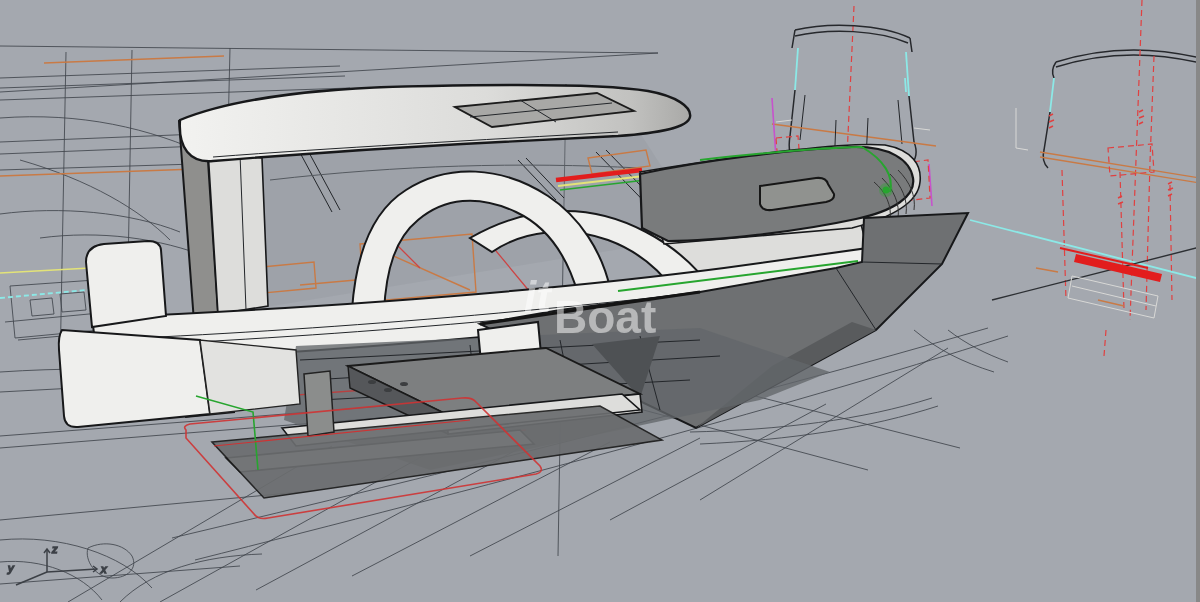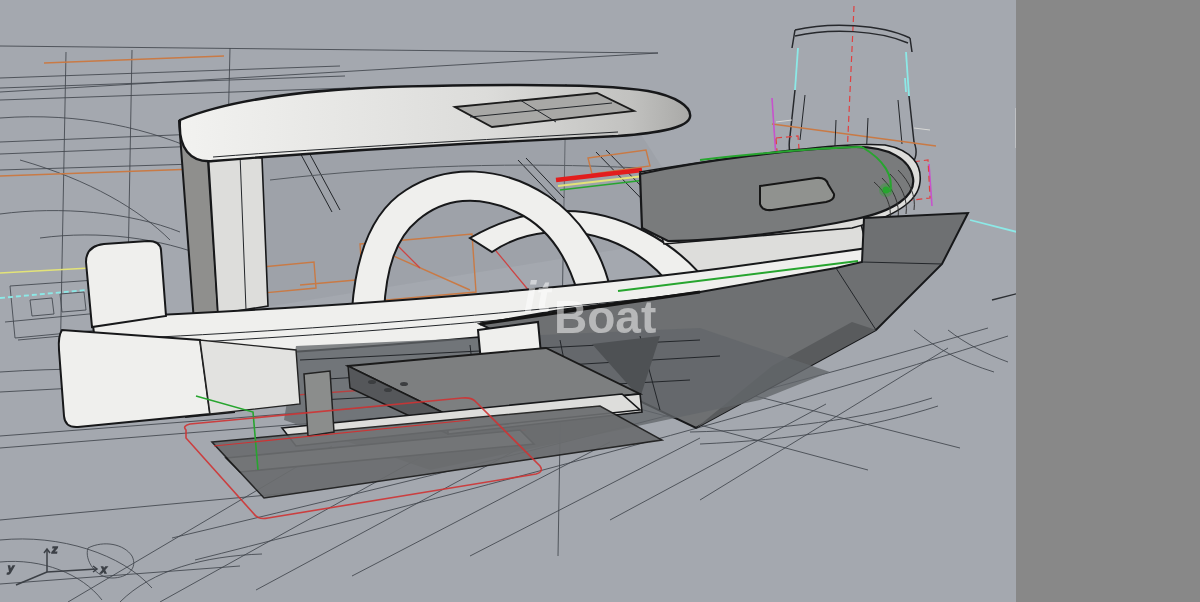--- a/index.html
+++ b/index.html
@@ -1,16 +1,16 @@
 <!DOCTYPE html>
 <html style="--bg: #a4a8af; --outline: #17181a; --wire: #41454c; --wire-light: #d8d8d6; --surface-white: #efefed; --surface-light: #dddddb; --surface-mid: #bdbdbb; --surface-gray: #8f8f8d; --surface-dark: #797b7c; --surface-dark2: #6e7072; --surface-darkest: #595b5d; --orange: #c97a45; --cyan: #8ce9e7; --red: #e21d1d; --red-dash: #e04040; --magenta: #c653cc; --green: #27a52f; --yellow: #e3e378; --watermark: #ffffff;"><head>
 <meta charset="utf-8">
 <style>
   html,body{margin:0;padding:0;background:#888;}
-  .viewport{position:relative;width:1016px;height:602px;overflow:hidden;background:var(--bg,#a4a8af);}
+  .viewport{position:relative;width:1196px;height:602px;overflow:hidden;background:var(--bg,#a4a8af);}
   svg{display:block}
   text{font-family:"Liberation Sans", sans-serif;}
   .wire{stroke:var(--wire);fill:none;stroke-width:1;opacity:.85}
   .wireb{stroke:#26282c;fill:none;stroke-width:1.5}
   .wirew{stroke:var(--wire-light);fill:none;stroke-width:1}
   .thin{stroke:#23262a;fill:none;stroke-width:1}
   .sw{fill:var(--surface-white);stroke:var(--outline);stroke-width:2}
   .sl{fill:var(--surface-light);stroke:var(--outline);stroke-width:1.6}
   .sd{fill:var(--surface-dark);stroke:var(--outline);stroke-width:2.2}
   .or{stroke:var(--orange);fill:none;stroke-width:1.4}

